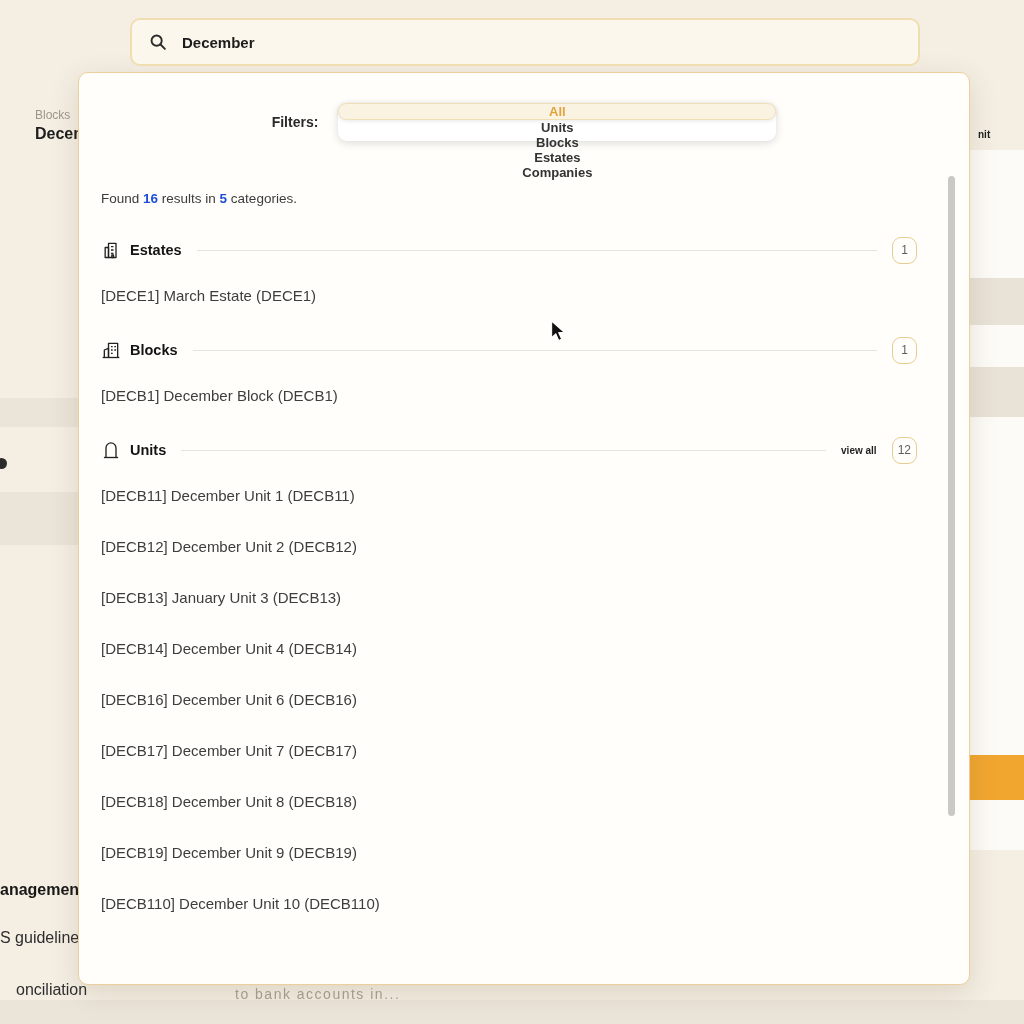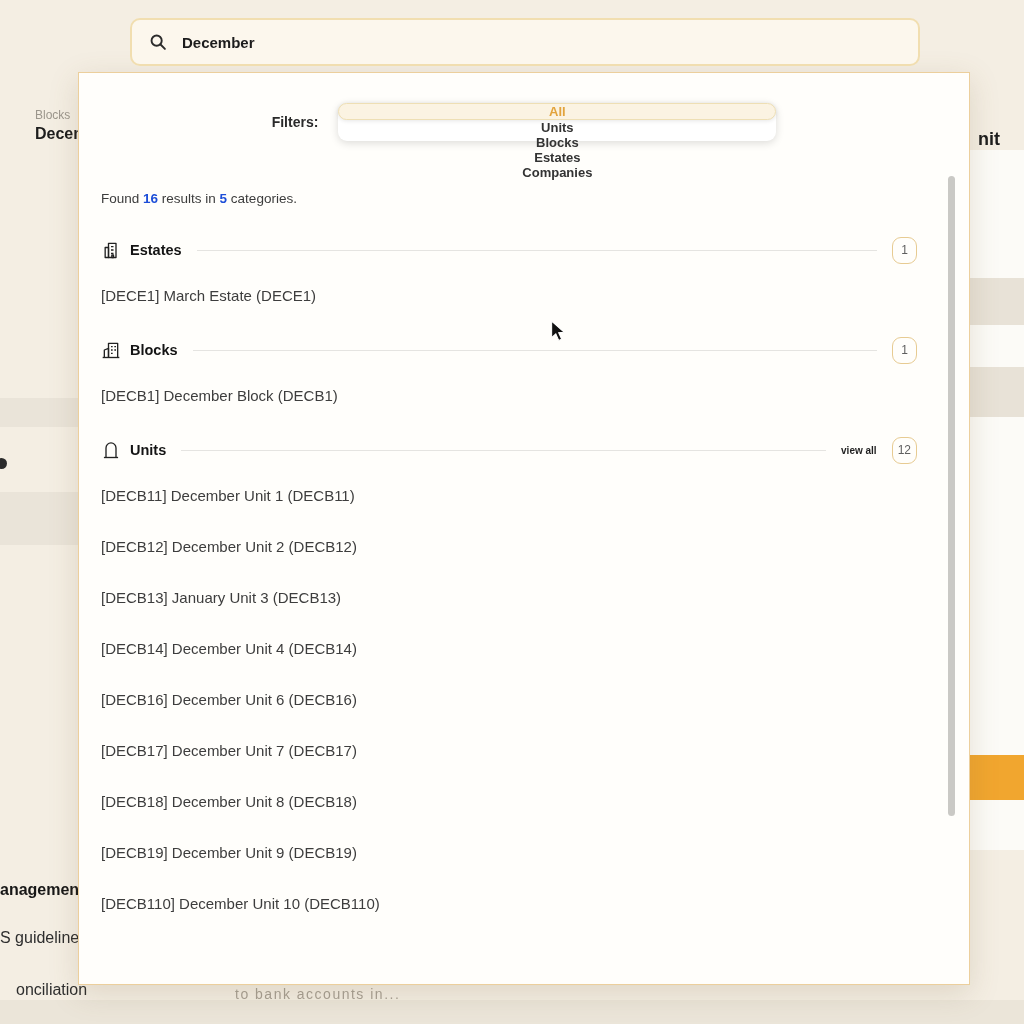--- a/index.html
+++ b/index.html
@@ -9,21 +9,21 @@
     background:#f4eee3;
     font-family:"Liberation Sans", sans-serif;
     color:#1f1f1f;
   }
   .abs { position:absolute; }
 
   
   .bg-frag { z-index:1; }
   .bg-branch { left:35px; top:108px; font-size:12px; color:#9b968c; }
   .bg-title  { left:35px; top:125px; font-size:16px; font-weight:700; color:#1d1d1d; white-space:nowrap; }
-  .bg-nit    { left:978px; top:129px; font-size:18px; font-weight:700; color:#1d1d1d; }
+  .bg-nit    { left:978px; top:129px; font-size:10px; font-weight:700; color:#1d1d1d; }
   .bg-stripe-l1 { left:0; top:398px; width:78px; height:29px; background:#eae4d9; }
   .bg-stripe-l2 { left:0; top:492px; width:78px; height:53px; background:#eae4d9; }
   .bg-dot { left:-4px; top:458px; width:11px; height:11px; border-radius:50%; background:#2b2b2b; }
   .bg-right-panel { left:970px; top:150px; width:54px; height:700px; background:#fcfbf7; }
   .bg-stripe-r1 { left:0; top:128px; width:54px; height:47px; background:#e8e2d7; position:absolute; }
   .bg-stripe-r2 { left:0; top:217px; width:54px; height:50px; background:#e8e2d7; position:absolute; }
   .bg-orange   { left:0; top:605px; width:54px; height:45px; position:absolute; }
   .bg-bottom-strip { left:0; top:1000px; width:1024px; height:24px; background:#ebe5d9; }
   .bg-b1 { left:0; top:881px; font-size:16px; font-weight:700; color:#171717; white-space:nowrap; }
   .bg-b2 { left:0; top:929px; font-size:16px; color:#2e2e2e; white-space:nowrap; }
@@ -35,21 +35,21 @@
   .search-bar {
     left:130px; top:18px; width:790px; height:48px; z-index:6;
     background:#fcf7ed; border:2px solid #f1deb0; border-radius:10px;
     display:flex; align-items:center; padding-left:16px;
   }
   .search-bar .value { margin-left:14px; font-size:15px; font-weight:600; color:#1c1c1c; }
 
   
   .modal {
     left:78px; top:72px; width:892px; height:913px; z-index:5;
-    background:#fffefb; border:1px solid #eccf9c; border-radius:0;
+    background:#fffefb; border:1px solid #eccf9c; border-radius:10px;
     box-shadow:0 8px 28px rgba(120,100,60,0.18);
     overflow:hidden;
   }
   .filters-row { display:flex; justify-content:center; align-items:center; margin-top:30px; gap:20px; }
   .filters-label { font-size:14px; font-weight:700; color:#2a2a2a; }
   .segmented {
     display:flex; width:438px; height:38px; background:#ffffff;
     border-radius:9px; box-shadow:0 2px 8px rgba(0,0,0,0.14);flex-direction:column;
   }
   .segment {

